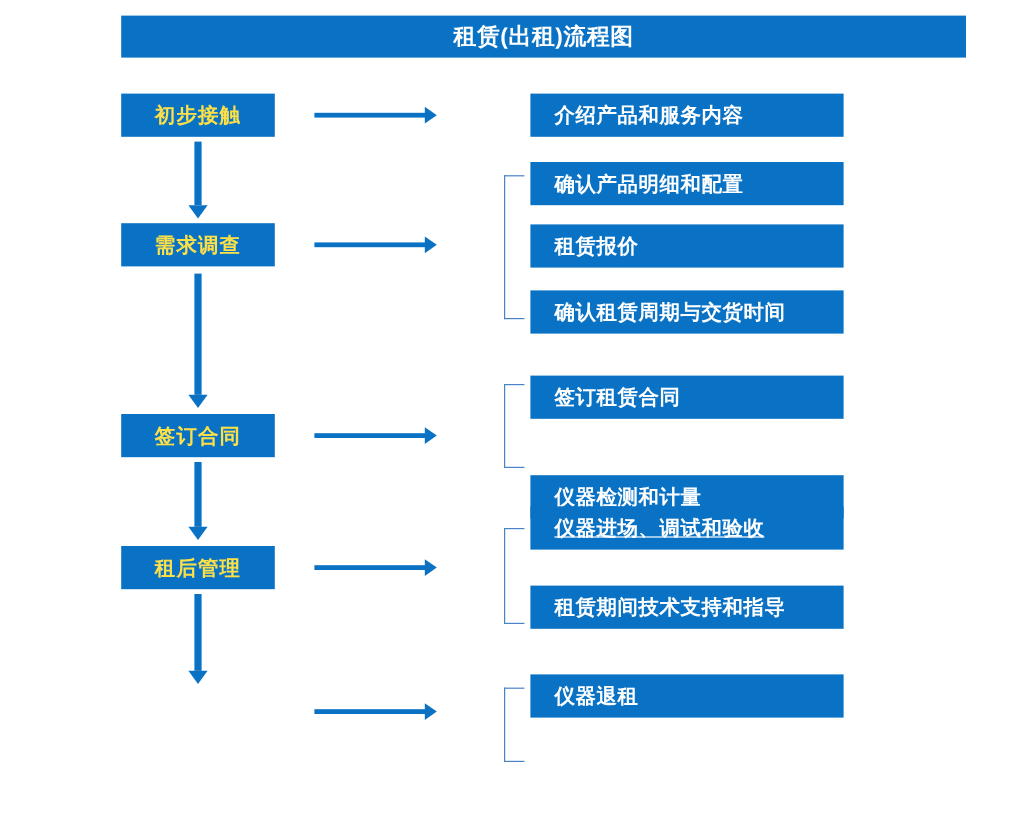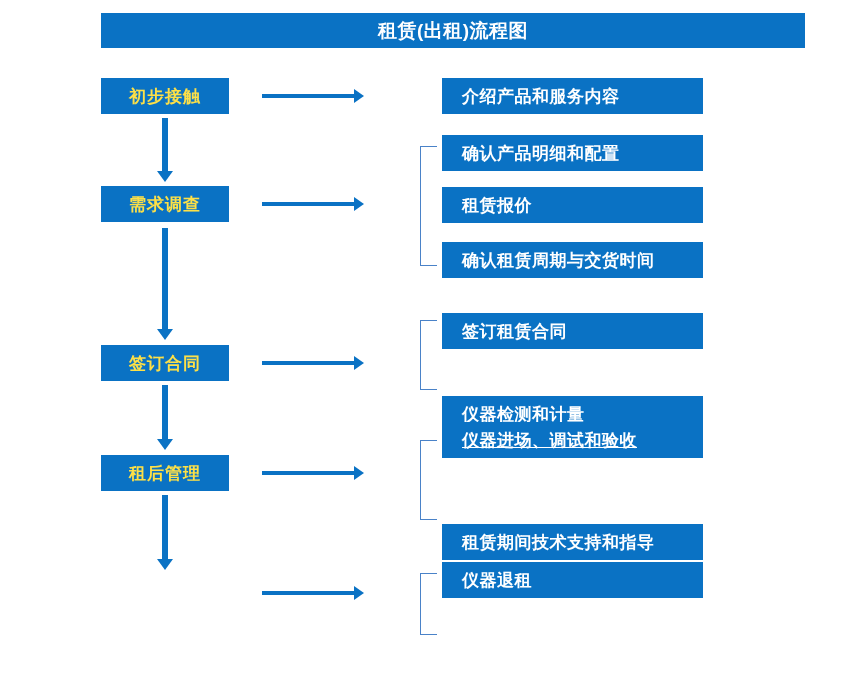--- a/index.html
+++ b/index.html
@@ -201,18 +201,18 @@
   <div class="detail-box" style="top:187px;">租赁报价</div>
 
   <div class="detail-box" style="top:242px;">确认租赁周期与交货时间</div>
 
   <div class="detail-box" style="top:313px;">签订租赁合同</div>
 
   <div class="detail-box" style="top:360px;margin-top:36px;">仪器检测和计量</div>
 
   <div class="detail-box" style="top:422px;text-decoration:underline;">仪器进场、调试和验收</div>
 
-  <div class="detail-box" style="top:488px;margin-top:36px;">租赁期间技术支持和指导</div>
+  <div class="detail-box" style="top:488px;">租赁期间技术支持和指导</div>
 
   <div class="detail-box" style="top:562px;">仪器退租</div>
 
 
 </div>
 
 </body></html>

